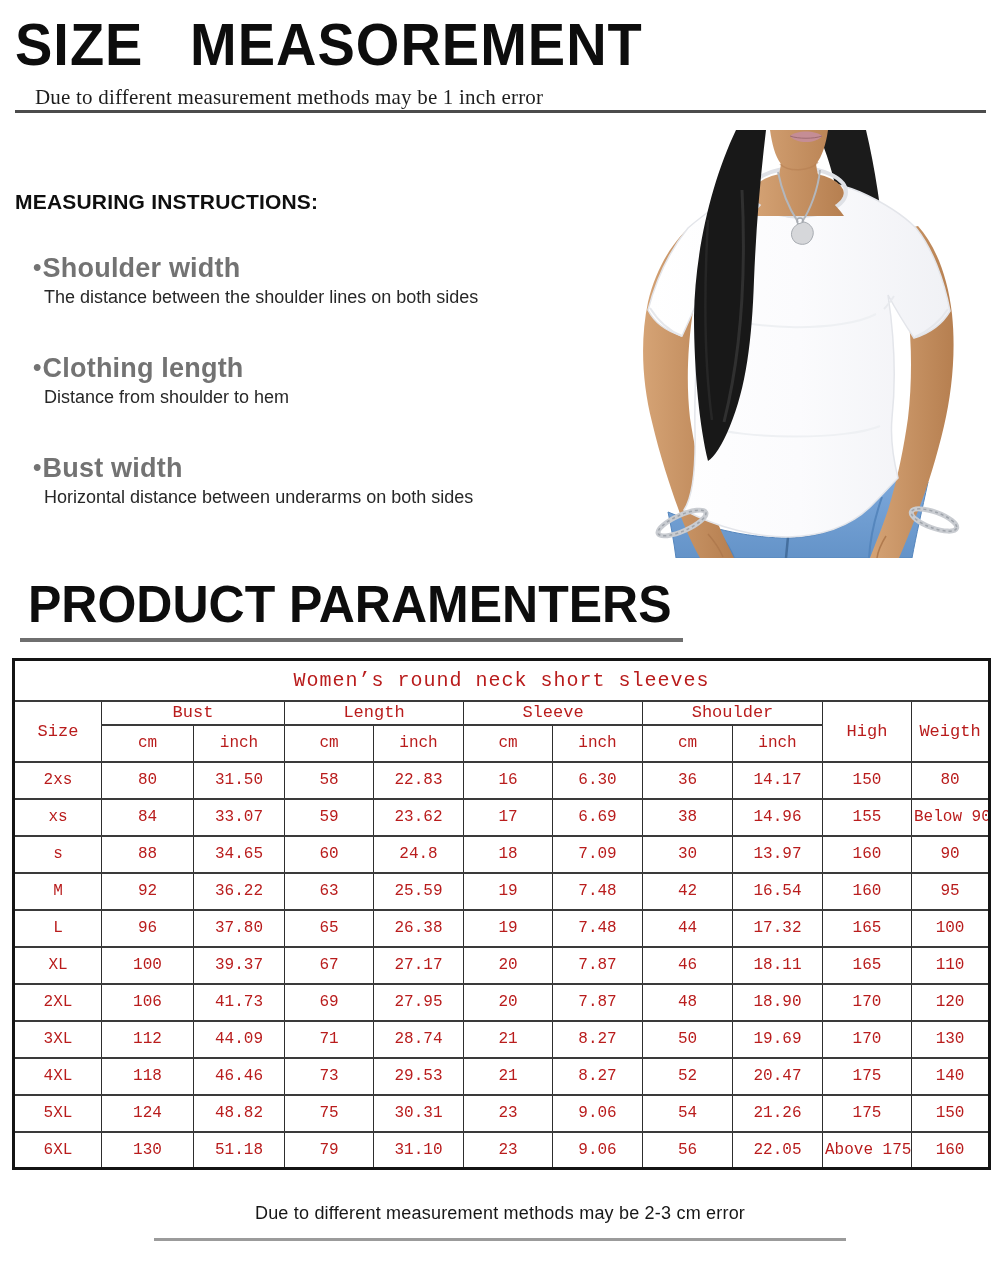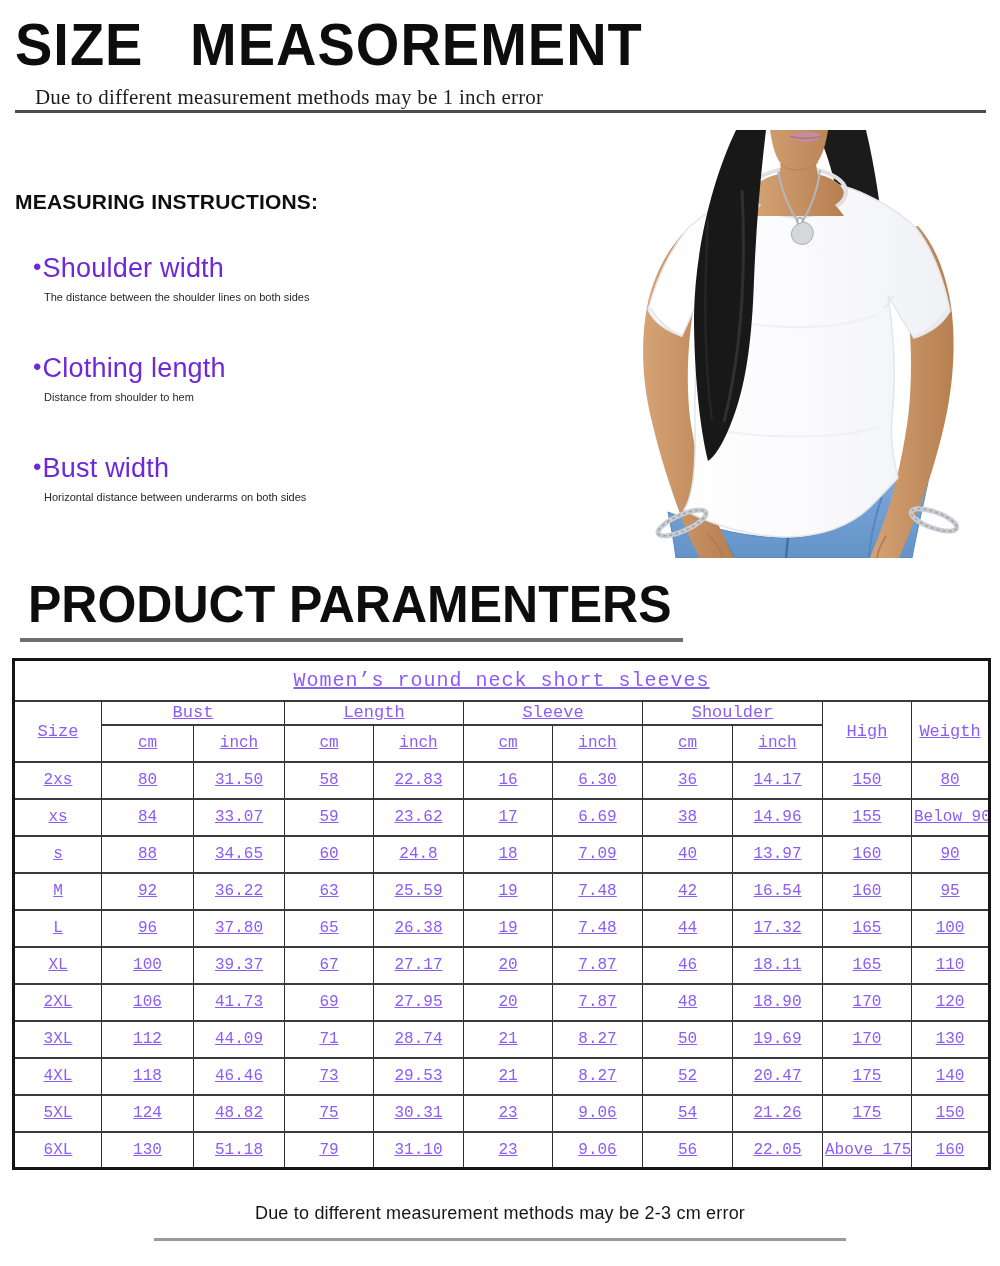--- a/index.html
+++ b/index.html
@@ -21,42 +21,41 @@
   .main-subtitle {
     left:15px; top:85px; font-family:"Liberation Serif", serif;
     font-size:21px; color:#1d1d1d; letter-spacing:0.2px;margin-left:20px;
   }
   .divider-top { left:15px; top:110px; width:971px; height:3px; background:#4c4c4c; }
 
   
   .instr-title { left:15px; top:190px; font-size:21px; font-weight:bold; color:#0f0f0f; letter-spacing:0.2px; }
   .instr-list { left:33px; top:250px; width:540px; list-style:none; }
   .instr-item { margin-bottom:41px; }
-  .instr-label { font-size:27px; font-weight:400; color:#6d28d9; line-height:34px; letter-spacing:0.2px; }
+  .instr-label { font-size:27px; font-weight:700; color:#737373; line-height:34px; letter-spacing:0.2px; }
   .bullet { font-size:24px; vertical-align:2px; margin-right:1px; }
-  .instr-desc { font-size:11px; color:#272727; line-height:23px; margin-left:11px; margin-top:1px; }
+  .instr-desc { font-size:18px; color:#272727; line-height:23px; margin-left:11px; margin-top:1px; }
 
   
   .model-photo { left:618px; top:130px; width:382px; height:428px; }
   .model-photo svg { display:block; width:100%; height:100%; }
 
   
   .params-title {
     left:28px; top:574px; font-size:50px; font-weight:900; color:#0d0d0d;
     letter-spacing:0px; white-space:nowrap; transform:scaleY(1.05); transform-origin:top left;
   }
   .divider-params { left:20px; top:638px; width:663px; height:4px; background:#6f6f6f; }
 
   .size-table {
     left:12px; top:658px; width:976px;
     border-collapse:collapse; table-layout:fixed;
     font-family:"Liberation Mono", "DejaVu Sans Mono", monospace;
-    text-align:center; color:#8b5cf6;
+    text-align:center; color:#b91c1c;
     border:3px solid #141414;
-    text-decoration:underline;
   }
   .size-table td {
     border-left:1px solid #2e2e2e; border-right:1px solid #2e2e2e;
     border-top:2px solid #3a3a3a; border-bottom:2px solid #3a3a3a;
     font-size:16px; height:37px; padding:0 2px;
     overflow:hidden; white-space:nowrap;
   }
   .size-table td.caption-cell { height:41px; font-size:20px; letter-spacing:1px; }
   .size-table td.group-h { font-size:17px; height:24px; }
   .size-table td.unit-h  { font-size:16px; height:37px; }
@@ -241,21 +240,21 @@
         <td>Below 90</td>
       </tr>
       <tr>
         <td>s</td>
         <td>88</td>
         <td>34.65</td>
         <td>60</td>
         <td>24.8</td>
         <td>18</td>
         <td>7.09</td>
-        <td>40</td>
+        <td>30</td>
         <td>13.97</td>
         <td>160</td>
         <td>90</td>
       </tr>
       <tr>
         <td>M</td>
         <td>92</td>
         <td>36.22</td>
         <td>63</td>
         <td>25.59</td>

